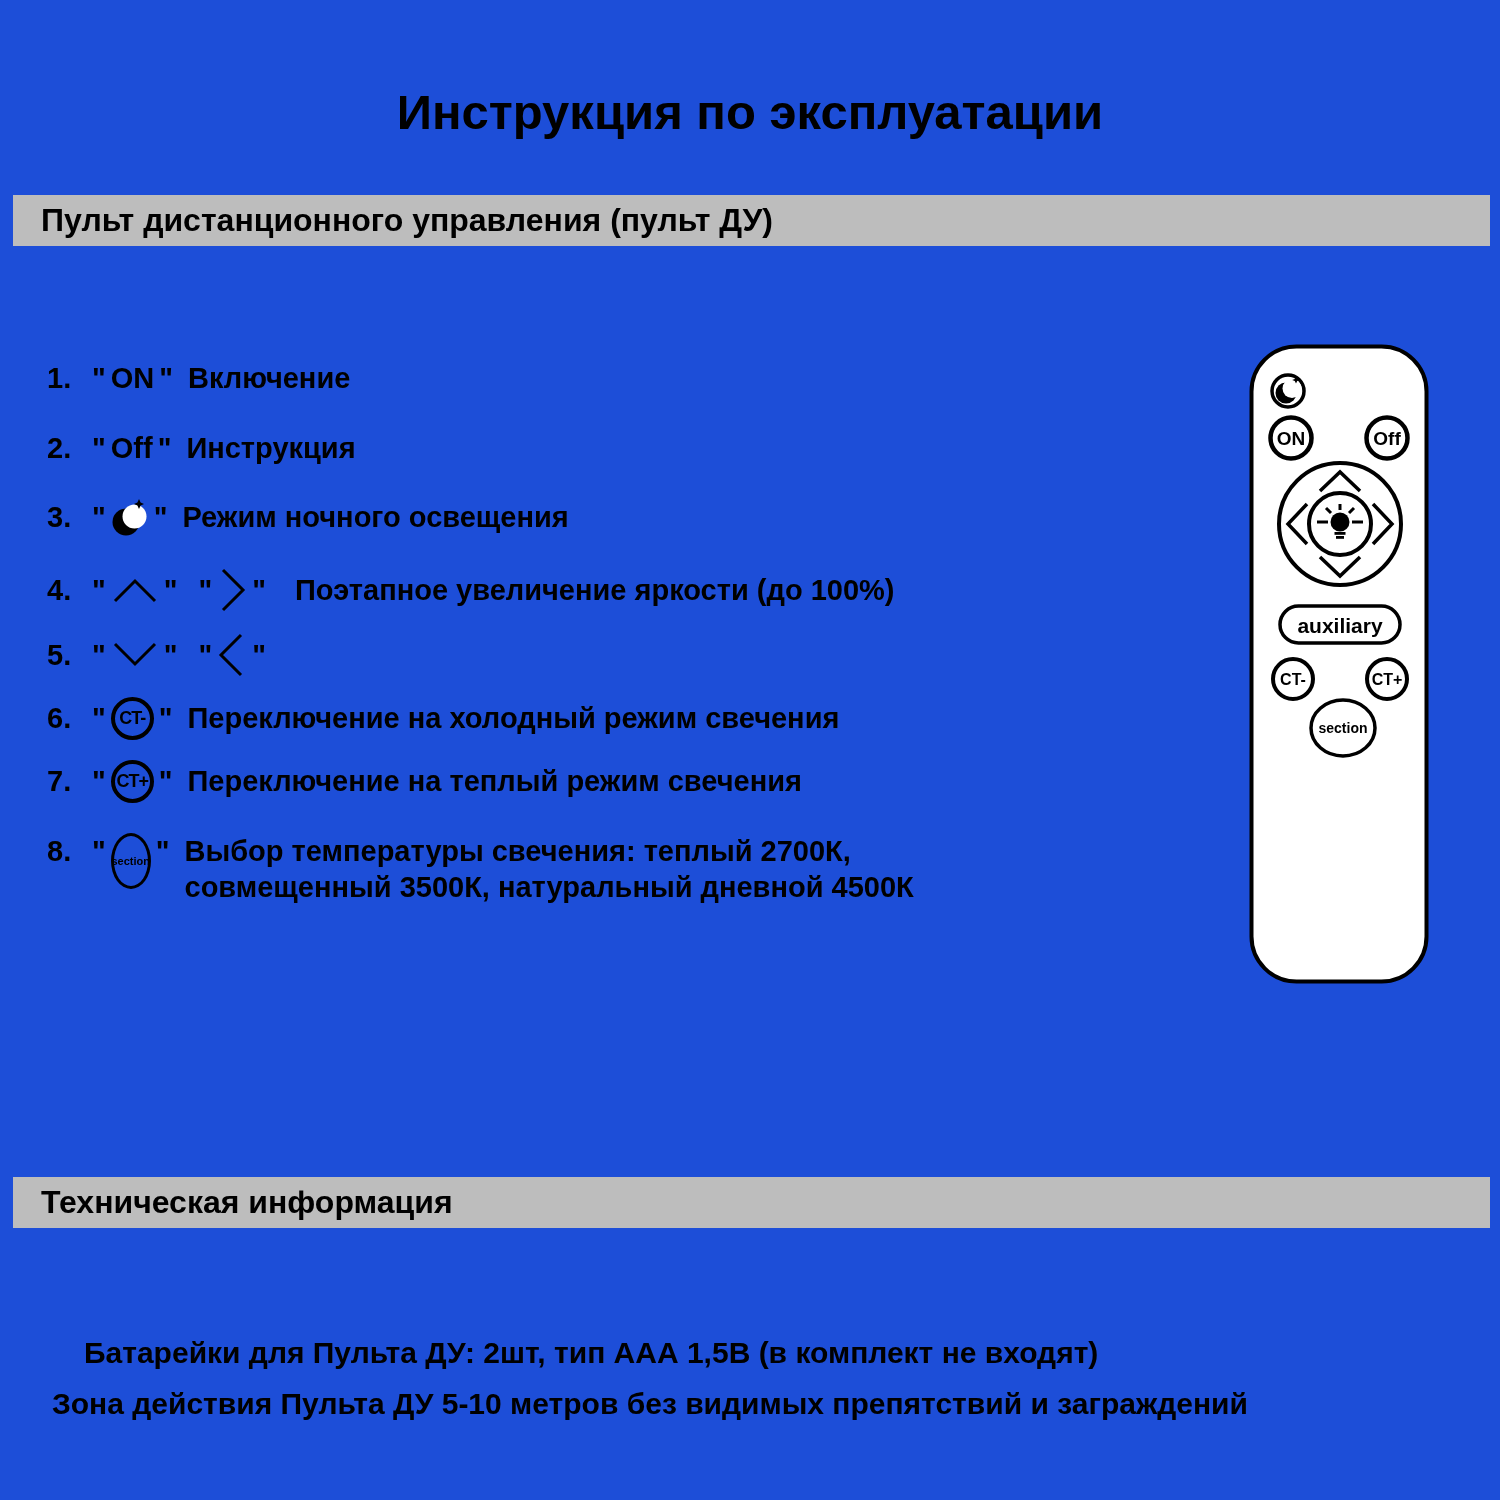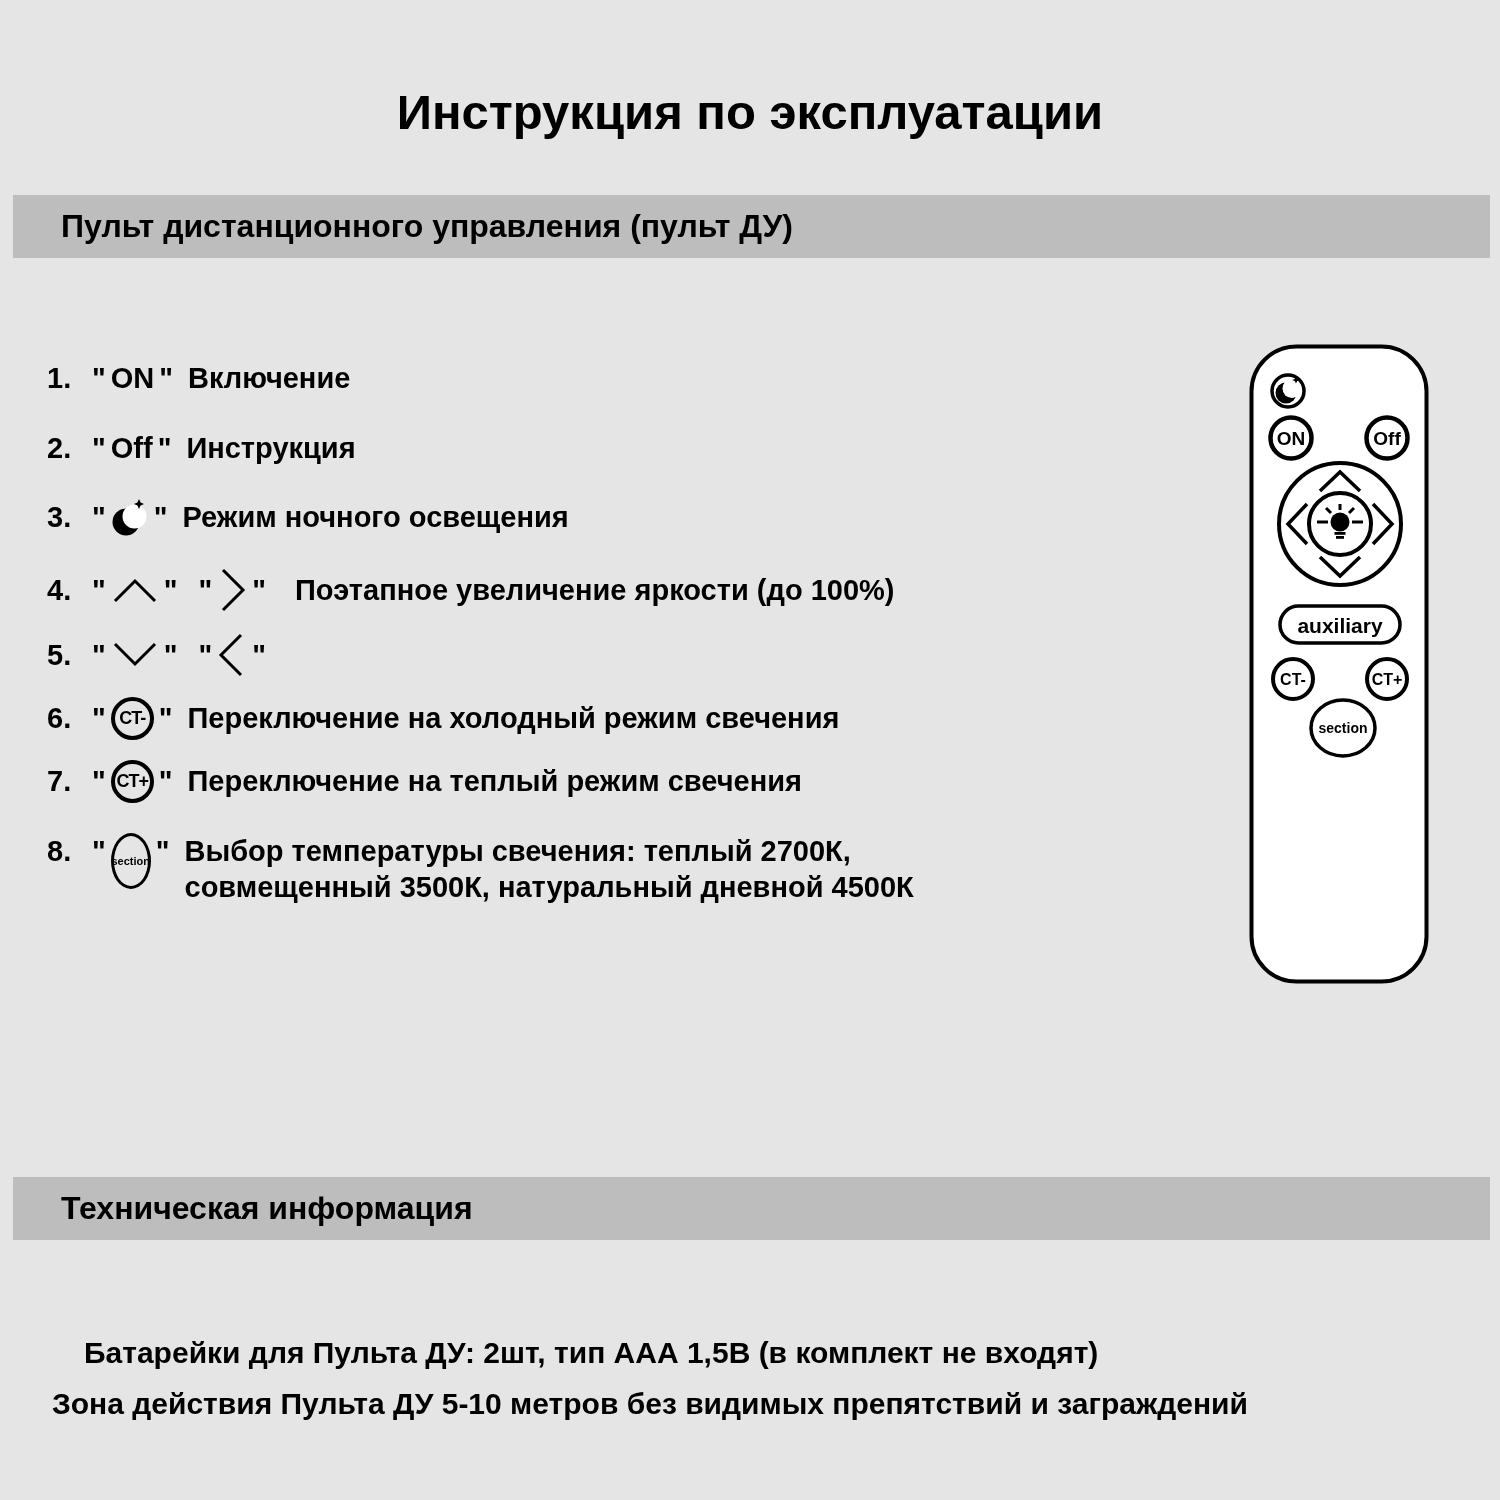--- a/index.html
+++ b/index.html
@@ -1,28 +1,28 @@
 <!DOCTYPE html>
 <html><head>
 <meta charset="utf-8">
 <style>
   html,body { margin:0; padding:0; background:#ffffff; }
   #page {
-    position:relative; width:1500px; height:1500px; background:#e5e5e5;
+    position:relative; width:1500px; height:1500px; background:#1d4ed8;
     font-family:"Liberation Sans", sans-serif; color:#000;
     overflow:hidden;
   }
   .title {
     position:absolute; top:84px; left:0; width:100%;
     text-align:center; font-size:49px; font-weight:bold;
   }
   .bar {
-    position:absolute; left:13px; width:1477px; height:63px;
+    position:absolute; left:13px; width:1477px; height:51px;
     background:#bdbdbd; display:flex; align-items:center;
-    padding-left:48px; box-sizing:border-box;
+    padding-left:28px; box-sizing:border-box;
     font-size:32px; font-weight:bold;
   }
   #bar-remote { top:195px; }
   #bar-tech   { top:1177px; }
   .item {
     position:absolute; left:47px; display:flex; align-items:center;
     font-size:29px; font-weight:bold; white-space:nowrap;
   }
   .num { width:40px; }
   .q { margin:0 5px; }

